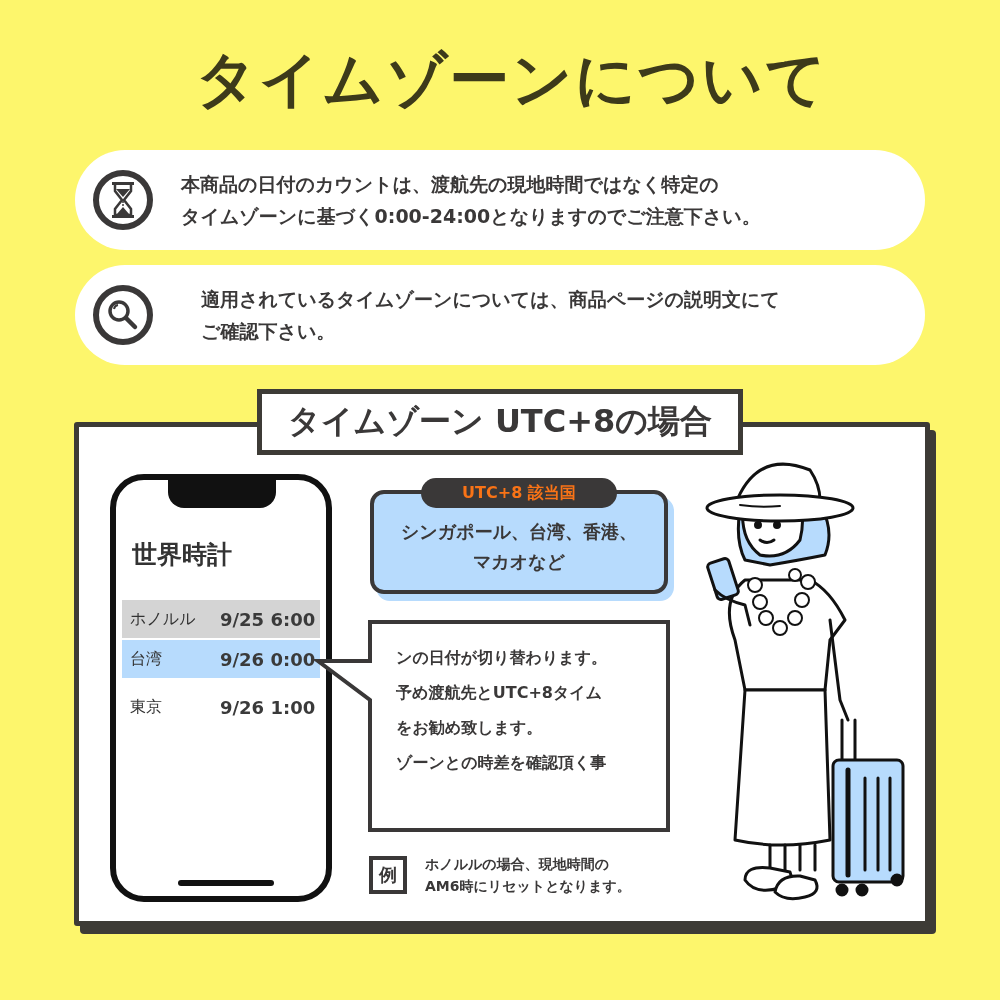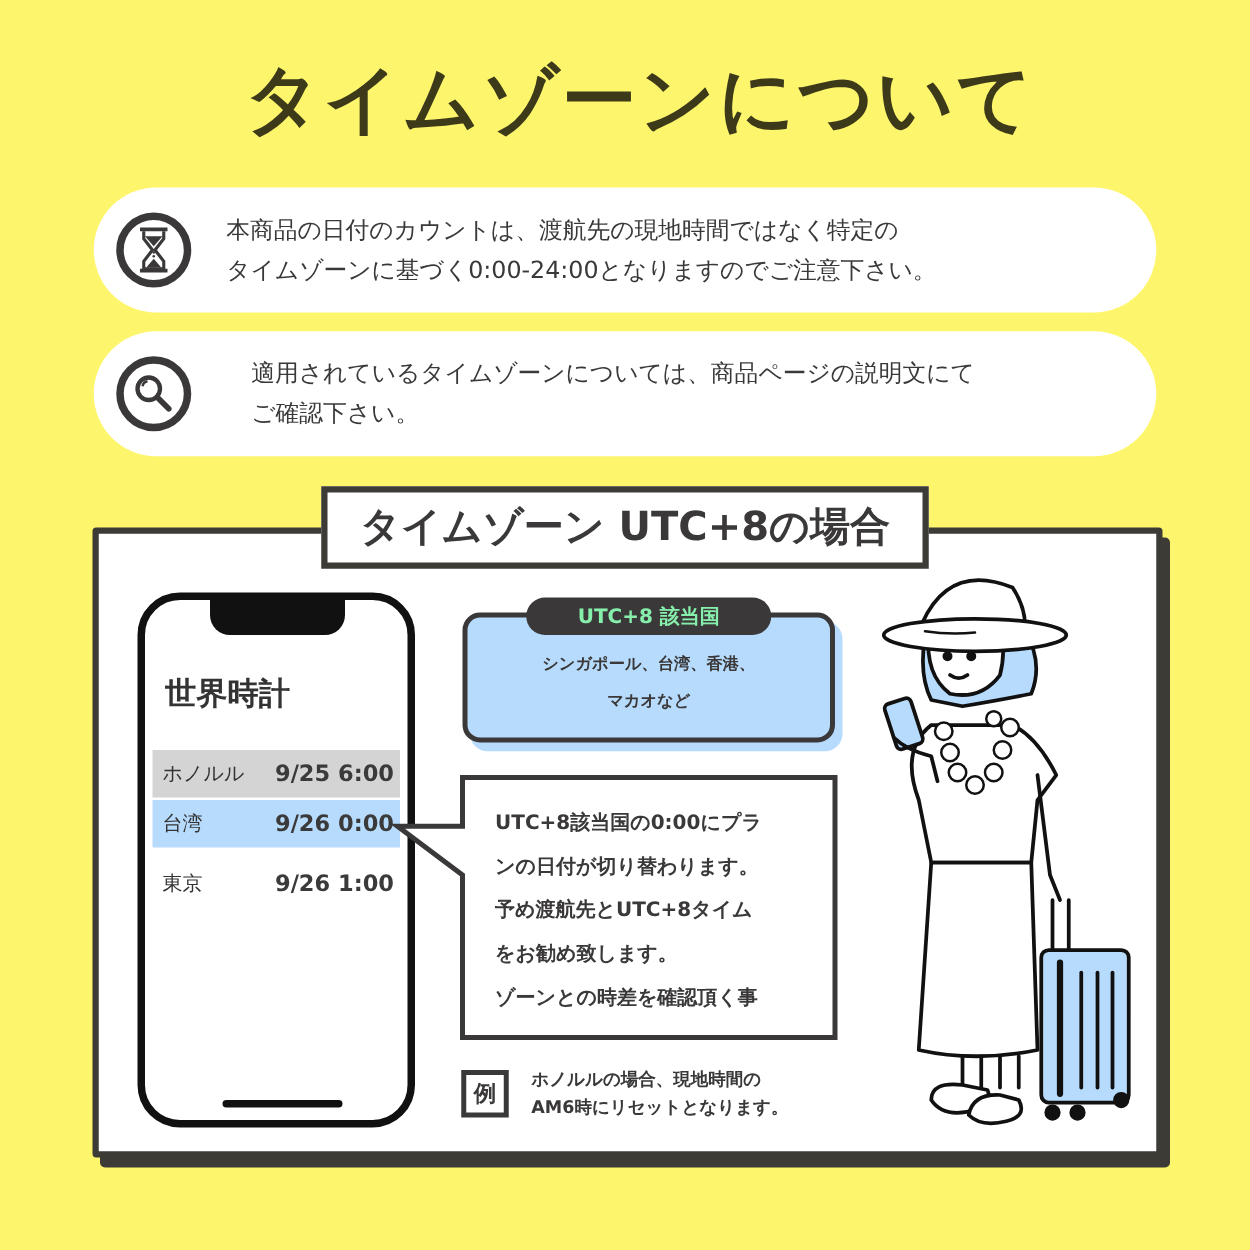--- a/index.html
+++ b/index.html
@@ -21,21 +21,21 @@
     display: flex; align-items: center;
   }
   .note-pill.n1 { top: 150px; height: 100px; }
   .note-pill.n2 { top: 265px; height: 100px; gap: 20px; }
   .note-icon {
     width: 60px; height: 60px; margin-left: 18px; margin-right: 28px;
     border: 6px solid #3a3838; border-radius: 50%;
     display: flex; align-items: center; justify-content: center; flex-shrink: 0;
   }
   .note-text {
-    font-size: 19px; font-weight: normal; line-height: 32px; color: #3a3838;
+    font-size: 19px; font-weight: bold; line-height: 32px; color: #3a3838;
   }
   .panel-shadow {
     position: absolute; left: 80px; top: 430px; width: 856px; height: 504px;
     background: #3d3b36; border-radius: 4px;
   }
   .panel {
     position: absolute; left: 74px; top: 422px; width: 856px; height: 504px;
     background: #ffffff; border: 5px solid #3d3b36; border-radius: 3px;
   }
   .panel-title {
@@ -71,26 +71,26 @@
   .clock-row.r2 { top: 208px; background: transparent; }
   
   .countries-shadow {
     position: absolute; left: 376px; top: 497px; width: 298px; height: 104px;
     background: #b7dbfd; border-radius: 14px;
   }
   .countries {
     position: absolute; left: 370px; top: 490px; width: 298px; height: 104px;
     background: #b7dbfd; border: 4px solid #3a3838; border-radius: 14px;
     display: flex; align-items: center; justify-content: center; text-align: center;
-    font-size: 13px; font-weight: bold; line-height: 30px; color: #3a3838;
+    font-size: 18px; font-weight: bold; line-height: 30px; color: #3a3838;
     padding-top: 10px;
   }
   .countries-label {
     position: absolute; left: 421px; top: 478px; width: 196px; height: 30px;
-    background: #3a3838; color: #86efac; border-radius: 15px;
+    background: #3a3838; color: #f97316; border-radius: 15px;
     display: flex; align-items: center; justify-content: center;
     font-size: 16px; font-weight: bold;
   }
   
   .callout-svg { position: absolute; left: 0; top: 0; }
   .callout-text {
     position: absolute; left: 396px; top: 640px; width: 260px;
     font-size: 16px; font-weight: bold; line-height: 35px; color: #3a3838;
   }
   
@@ -170,21 +170,20 @@
     <div>シンガポール、台湾、香港、</div>
     <div>マカオなど</div>
   </div>
 </div>
 <div class="countries-label">UTC+8 該当国</div>
 
 <svg class="callout-svg" width="1000" height="1000">
   <path d="M370 622 L668 622 L668 830 L370 830 L370 700 L318 661 L370 661 Z" fill="#ffffff" stroke="#3a3838" stroke-width="4" stroke-linejoin="miter"></path>
 </svg>
 <div class="callout-text">
-  <div>UTC+8該当国の0:00にプラ</div>
   <div>ンの日付が切り替わります。</div>
   <div>予め渡航先とUTC+8タイム</div>
   <div>をお勧め致します。</div>
   <div>ゾーンとの時差を確認頂く事</div>
 </div>
 
 <div class="example-badge">例</div>
 <div class="example-text">
   <div>ホノルルの場合、現地時間の</div>
   <div>AM6時にリセットとなります。</div>

